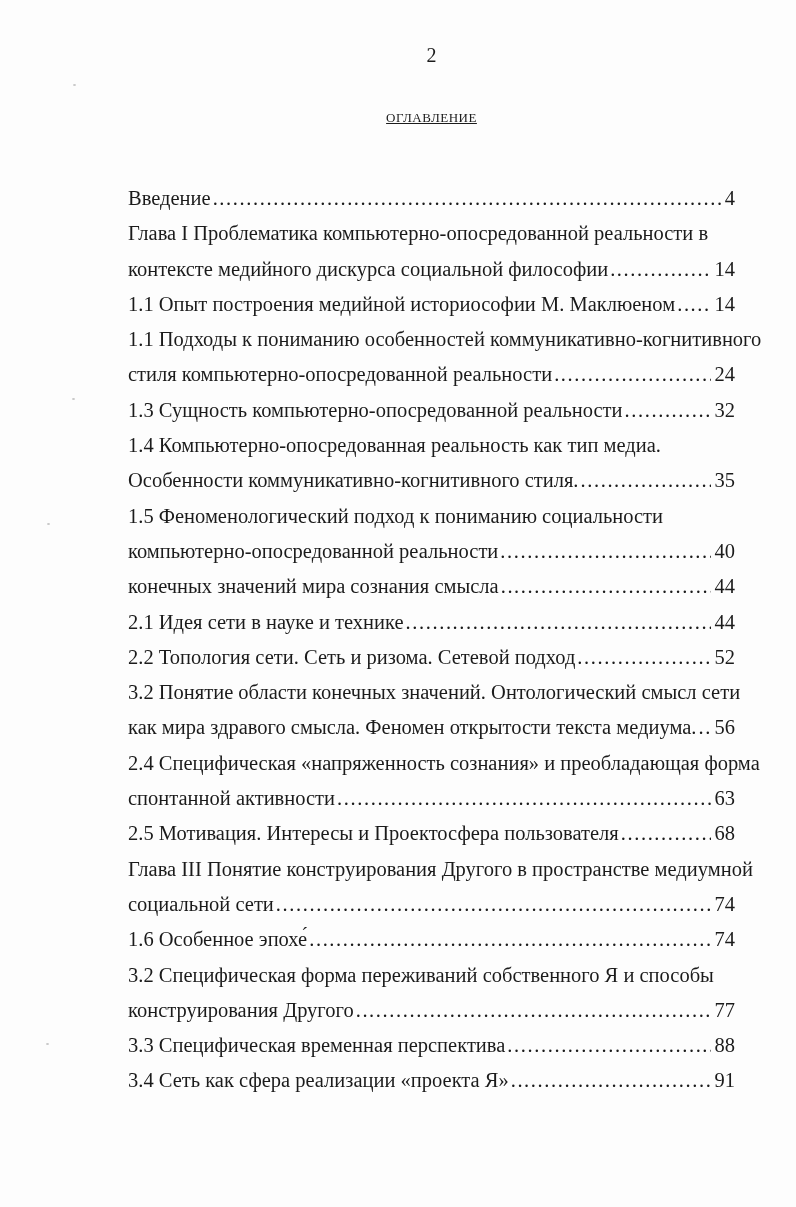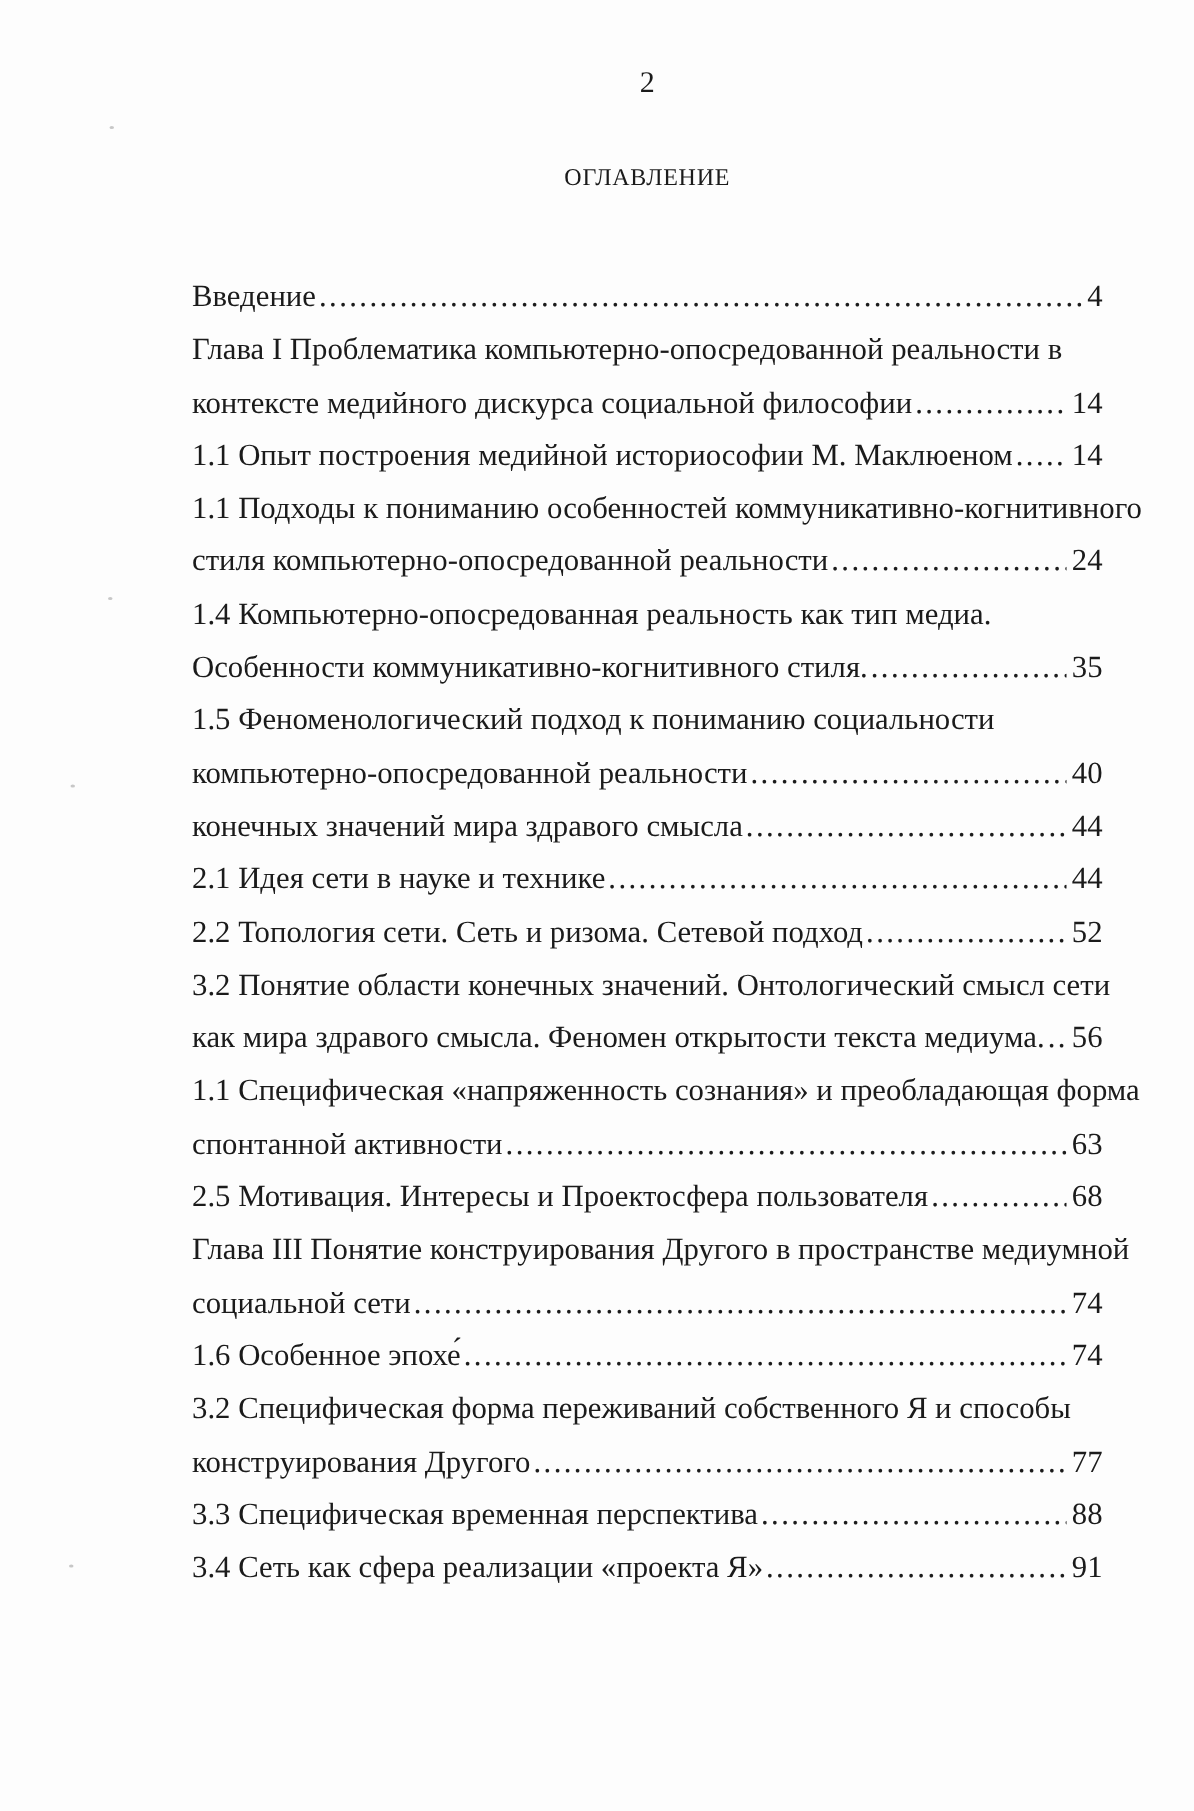--- a/index.html
+++ b/index.html
@@ -21,22 +21,23 @@
     left: 128px;
     right: 61px;
     text-align: center;
   }
   .pagenum {
     top: 44px;
     font-size: 20px;
   }
   .doc-title {
     top: 110px;
-    font-size: 16px;
+    font-size: 13px;
     letter-spacing: 0.5px;
+    text-decoration: underline;
   }
   .toc {
     position: absolute;
     top: 181px;
     left: 128px;
     right: 61px;
     font-size: 20.5px;
   }
   .toc-row {
     display: flex;
@@ -100,37 +101,42 @@
       </div>
       <div class="toc-row">
         <span class="toc-text">1.1 Подходы к пониманию особенностей коммуникативно-когнитивного</span>
       </div>
       <div class="toc-row">
         <span class="toc-text">стиля компьютерно-опосредованной реальности</span>
         <span class="leader"></span>
         <span class="toc-page">24</span>
       </div>
       <div class="toc-row">
+        <span class="toc-text">1.3 Сущность компьютерно-опосредованной реальности</span>
+        <span class="leader"></span>
+        <span class="toc-page">32</span>
+      </div>
+      <div class="toc-row">
         <span class="toc-text">1.4 Компьютерно-опосредованная реальность как тип медиа.</span>
       </div>
       <div class="toc-row">
         <span class="toc-text">Особенности коммуникативно-когнитивного стиля.</span>
         <span class="leader"></span>
         <span class="toc-page">35</span>
       </div>
       <div class="toc-row">
         <span class="toc-text">1.5 Феноменологический подход к пониманию социальности</span>
       </div>
       <div class="toc-row">
         <span class="toc-text">компьютерно-опосредованной реальности</span>
         <span class="leader"></span>
         <span class="toc-page">40</span>
       </div>
       <div class="toc-row">
-        <span class="toc-text">конечных значений мира здравого смысла</span>
+        <span class="toc-text">конечных значений мира сознания смысла</span>
         <span class="leader"></span>
         <span class="toc-page">44</span>
       </div>
       <div class="toc-row">
         <span class="toc-text">2.1 Идея сети в науке и технике</span>
         <span class="leader"></span>
         <span class="toc-page">44</span>
       </div>
       <div class="toc-row">
         <span class="toc-text">2.2 Топология сети. Сеть и ризома. Сетевой подход</span>
@@ -139,21 +145,21 @@
       </div>
       <div class="toc-row">
         <span class="toc-text">3.2 Понятие области конечных значений. Онтологический смысл сети</span>
       </div>
       <div class="toc-row">
         <span class="toc-text">как мира здравого смысла. Феномен открытости текста медиума.</span>
         <span class="leader"></span>
         <span class="toc-page">56</span>
       </div>
       <div class="toc-row">
-        <span class="toc-text">1.1 Специфическая «напряженность сознания» и преобладающая форма</span>
+        <span class="toc-text">2.4 Специфическая «напряженность сознания» и преобладающая форма</span>
       </div>
       <div class="toc-row">
         <span class="toc-text">спонтанной активности</span>
         <span class="leader"></span>
         <span class="toc-page">63</span>
       </div>
       <div class="toc-row">
         <span class="toc-text">2.5 Мотивация. Интересы и Проектосфера пользователя</span>
         <span class="leader"></span>
         <span class="toc-page">68</span>

